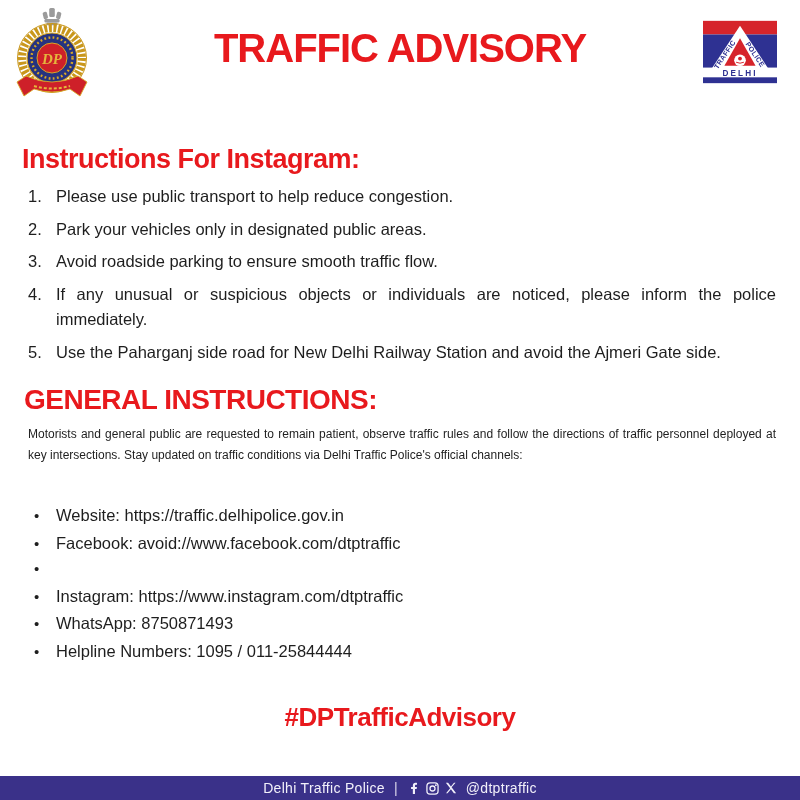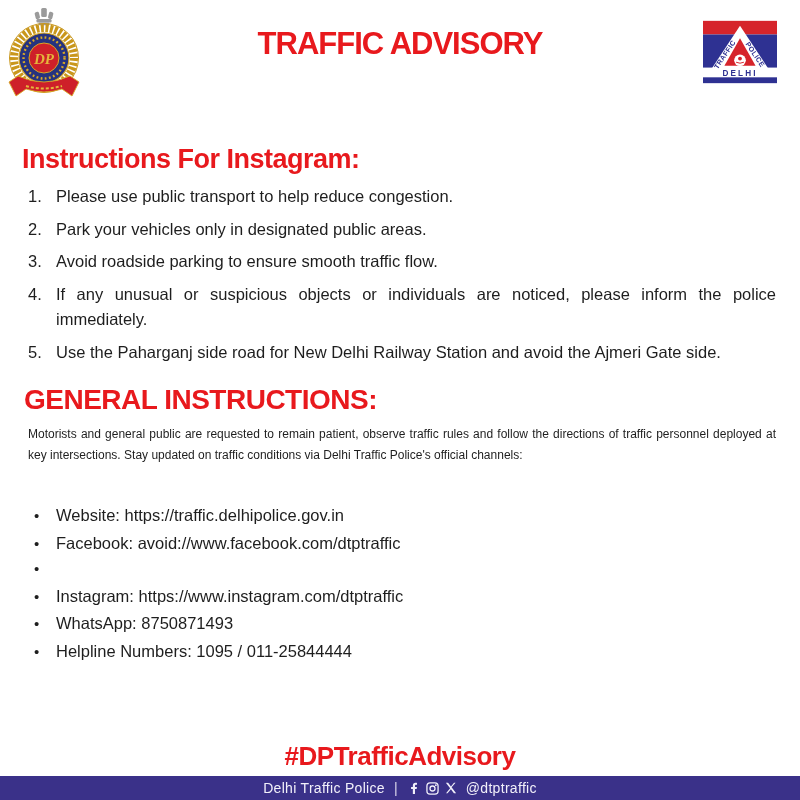--- a/index.html
+++ b/index.html
@@ -4,24 +4,24 @@
 <style>
   * { margin:0; padding:0; box-sizing:border-box; }
   html,body { background:#e9e9e9; }
   .page {
     position:relative; width:800px; height:800px; margin:0 auto;
     background:#ffffff; overflow:hidden;
     font-family:"Liberation Sans","DejaVu Sans",sans-serif;
     color:#1e1e1e;
   }
   
-  .emblem-left { position:absolute; left:2px; top:6px; width:84px; height:96px; }
+  .emblem-left { position:absolute; left:10px; top:6px; width:84px; height:96px; }
   .main-title {
     position:absolute; left:0; top:26px; width:100%;
-    text-align:center; font-size:31px; font-weight:800; letter-spacing:-1px;
+    text-align:center; font-size:40px; font-weight:800; letter-spacing:-1px;
     color:#e8191d;
   }
   .logo-right { position:absolute; right:23px; top:20px; width:74px; height:64px; }
   
   .commuters-heading {
     position:absolute; left:22px; top:144px;
     font-size:27px; font-weight:800; color:#e8191d; letter-spacing:-0.5px;
   }
   .general-heading {
     position:absolute; left:24px; top:384px;
@@ -36,21 +36,21 @@
   .general-para {
     position:absolute; left:28px; top:424px; width:748px;
     font-size:12px; line-height:1.78; text-align:justify;
   }
   
   .channel-list { position:absolute; left:34px; top:506px; width:730px; list-style:none; }
   .channel-list li { display:flex; margin-bottom:9px; font-size:16.5px; line-height:1.1; align-items:baseline; }
   .channel-list .bullet { width:22px; flex:0 0 22px; font-size:15px; }
   
   .hashtag {
-    position:absolute; left:0; top:741px; width:100%; text-align:center;
+    position:absolute; left:0; top:702px; width:100%; text-align:center;
     font-size:26px; font-weight:800; color:#e8191d; letter-spacing:-0.5px;
   }
   .footer-bar {
     position:absolute; left:0; bottom:0; width:100%; height:24px;
     background:#3a3189; color:#f2f0fa;
     display:flex; align-items:center; justify-content:center; gap:9px;
     font-size:14px; letter-spacing:0.3px;
   }
   .footer-bar .sep { opacity:0.85; }
   .footer-icons { display:flex; align-items:center; gap:6px; }

